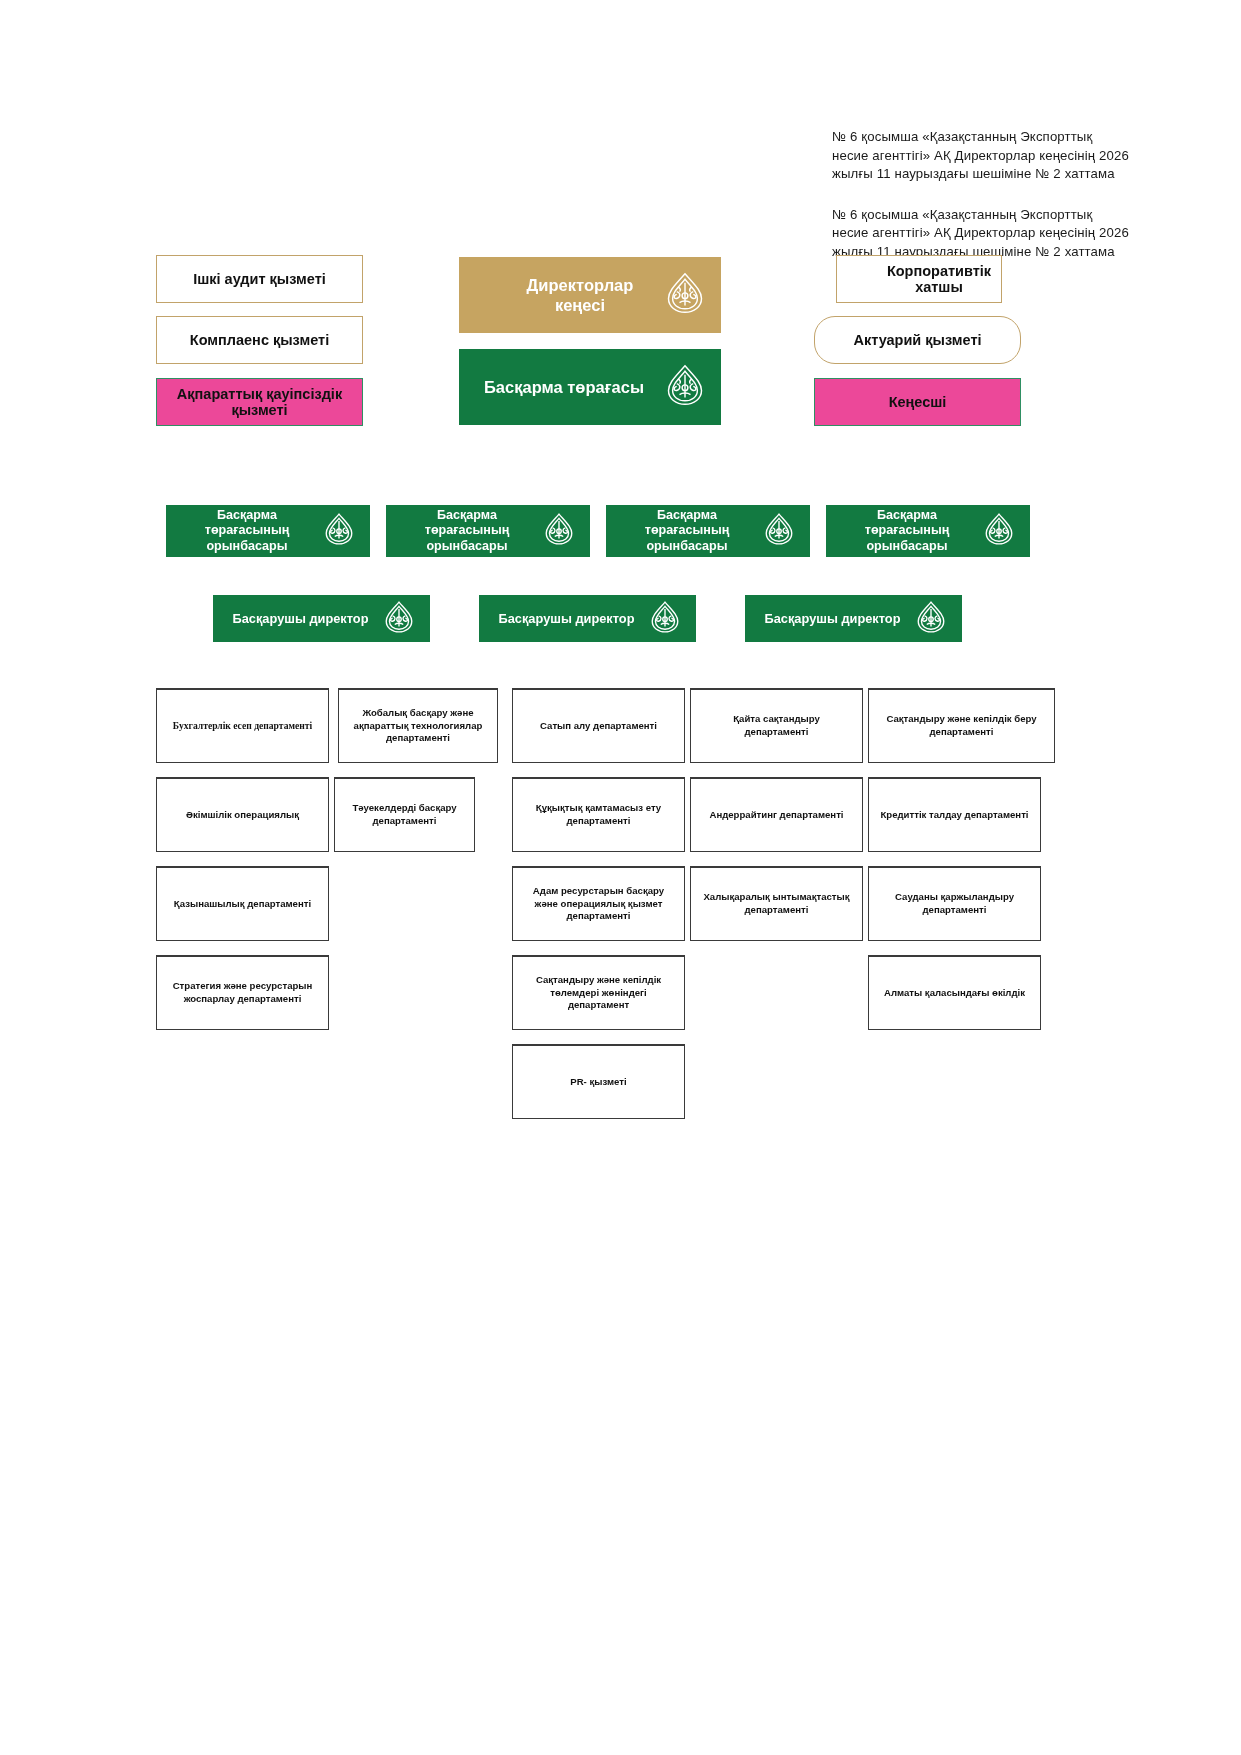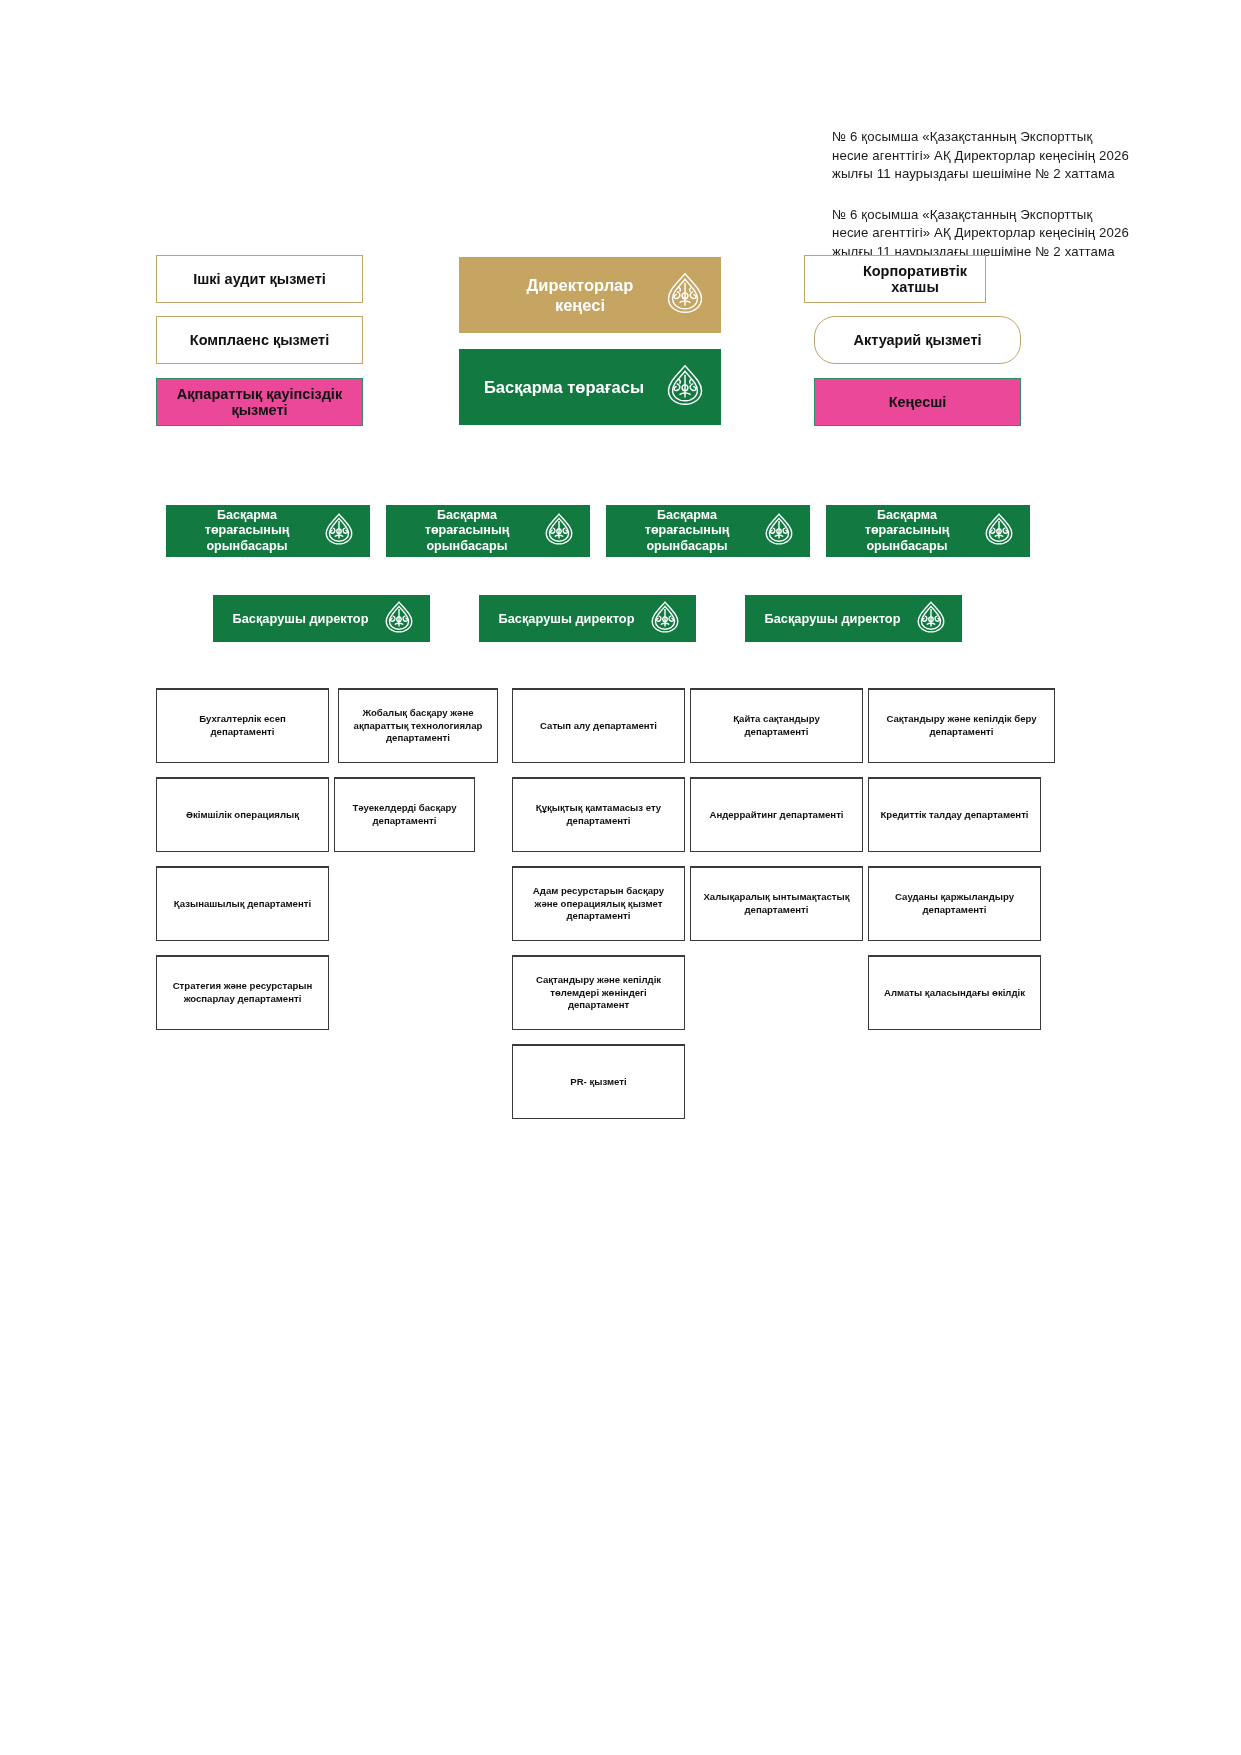--- a/index.html
+++ b/index.html
@@ -124,21 +124,21 @@
   <div class="box box-outline-gold" style="left:156px; top:255px; width:207px; height:48px;">
     <span>Ішкі аудит қызметі</span>
   </div>
   <div class="box box-outline-gold" style="left:156px; top:316px; width:207px; height:48px;">
     <span>Комплаенс қызметі</span>
   </div>
   <div class="box box-outline-teal" style="left:156px; top:378px; width:207px; height:48px;">
     <span>Ақпараттық қауіпсіздік қызметі</span>
   </div>
 
-  <div class="box box-outline-gold" style="left:804px; top:255px; width:182px; height:48px;padding-left:40px;">
+  <div class="box box-outline-gold" style="left:836px; top:255px; width:166px; height:48px;padding-left:40px;">
     <span>Корпоративтік хатшы</span>
   </div>
   <div class="box box-outline-gold" style="left:814px; top:316px; width:207px; height:48px;border-radius:21px;">
     <span>Актуарий қызметі</span>
   </div>
   <div class="box box-outline-teal" style="left:814px; top:378px; width:207px; height:48px;">
     <span>Кеңесші</span>
   </div>
 
   <div class="box box-gold size-l" style="left:459px; top:257px; width:262px; height:76px;padding-left:32px;">
@@ -309,21 +309,21 @@
             <path d="M20 30 C26 32 26 38 20 40 C15 41 15 35 20 34"></path>
             <path d="M44 30 C38 32 38 38 44 40 C49 41 49 35 44 34"></path>
             <path d="M24 46 C28 43 36 43 40 46"></path>
             <circle cx="32" cy="36" r="4.2"></circle>
           </g>
         </svg>
       </div>
     </div>
   </div>
 
-  <div class="box box-dept" style="left:156px; top:688px; width:173px; height:75px;">
+  <div class="box box-dept" style="left:156px; top:688px; width:173px; height:75px;font-family:Liberation Serif, serif;">
     <span>Бухгалтерлік есеп департаменті</span>
   </div>
   <div class="box box-dept" style="left:156px; top:777px; width:173px; height:75px;">
     <span>Әкімшілік операциялық</span>
   </div>
   <div class="box box-dept" style="left:156px; top:866px; width:173px; height:75px;">
     <span>Қазынашылық департаменті</span>
   </div>
   <div class="box box-dept" style="left:156px; top:955px; width:173px; height:75px;">
     <span>Стратегия және ресурстарын жоспарлау департаменті</span>

